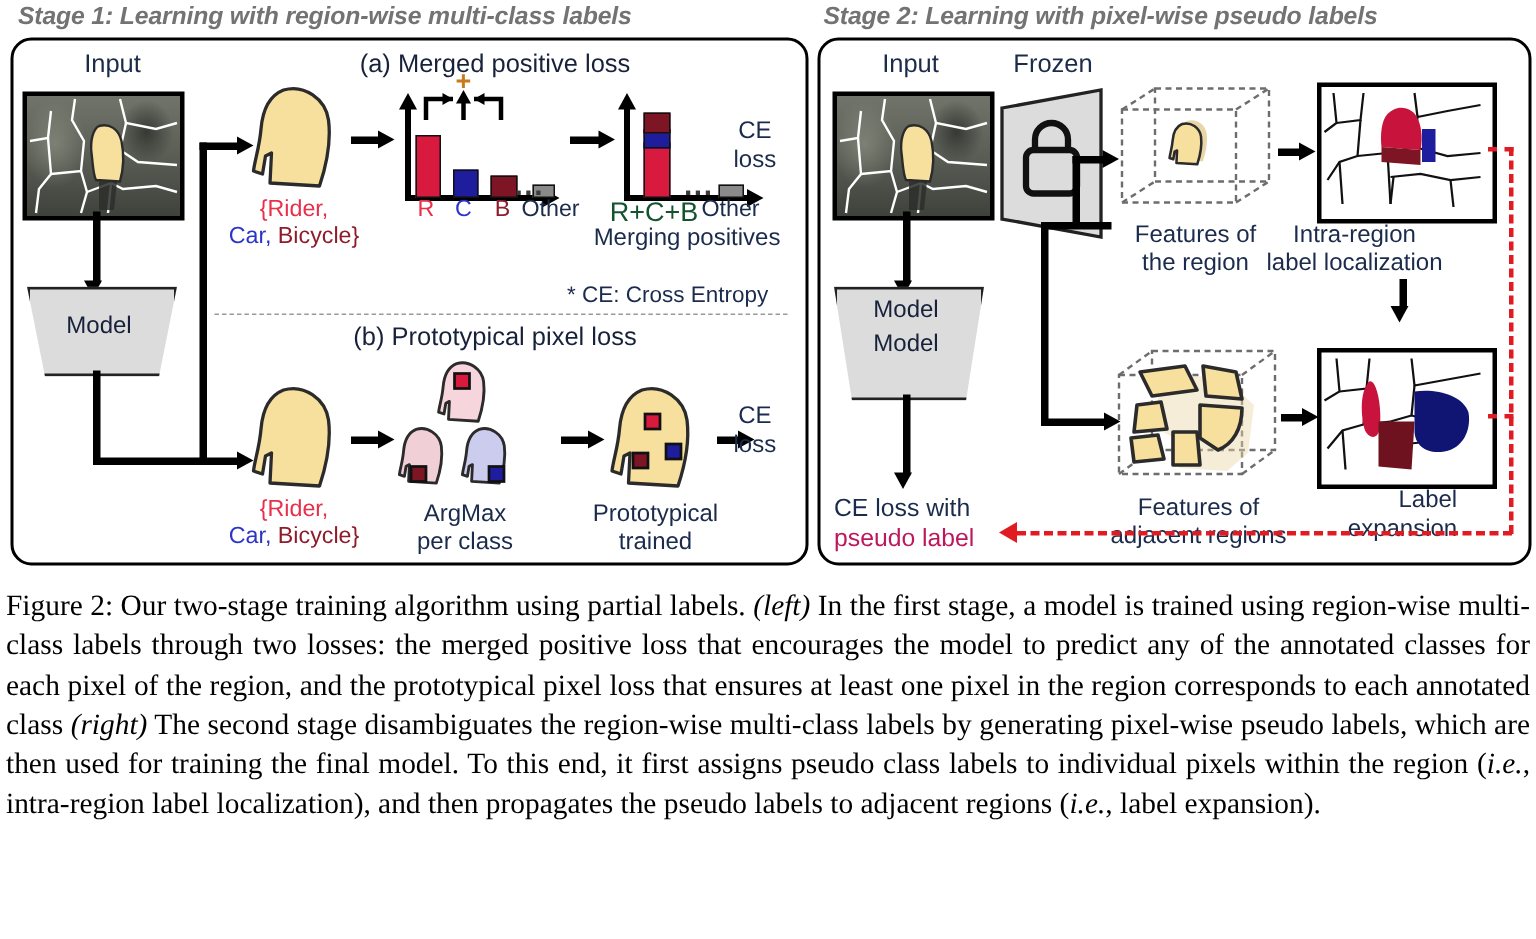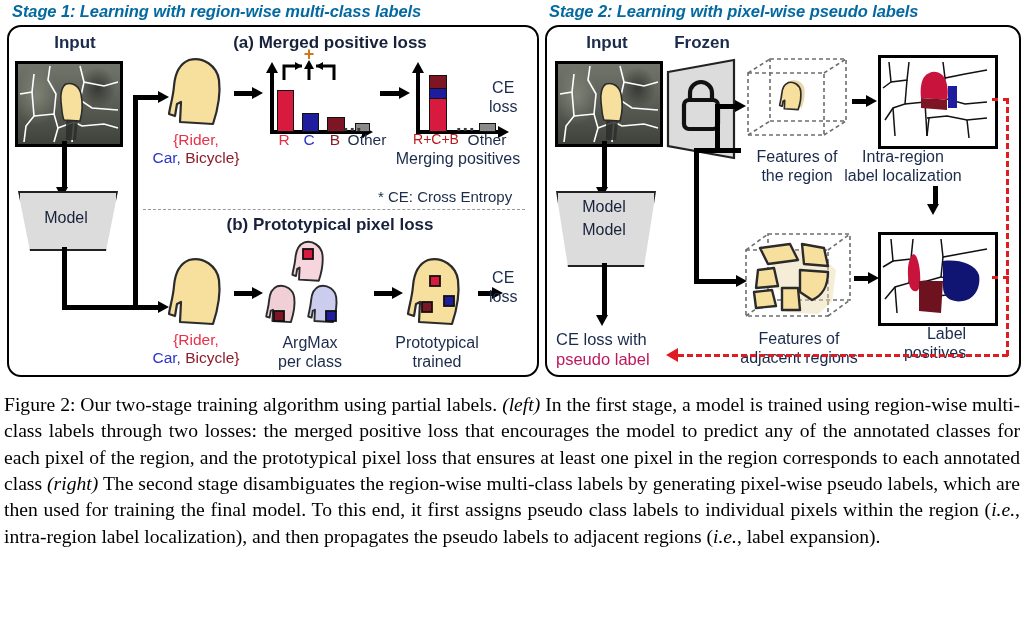--- a/index.html
+++ b/index.html
@@ -5,32 +5,32 @@
   html,body{margin:0;padding:0;background:#ffffff;}
   body{width:1024px;height:626px;font-family:"Liberation Sans",sans-serif;color:#1a1a1a;overflow:hidden;}
   #root{position:relative;width:1024px;height:626px;}
 
   .abs{position:absolute;}
 
   
   .stage-title{
     font-family:"Liberation Sans",sans-serif;
     font-weight:bold;font-style:italic;font-size:16.5px;
-    color:#0369a1;white-space:nowrap;letter-spacing:-0.1px;
+    color:#737373;white-space:nowrap;letter-spacing:-0.1px;
   }
 
   
   .panel{
     position:absolute;border:2.5px solid #000;border-radius:14px;background:#fff;
   }
 
   
   .lbl{
     position:absolute;font-size:16px;color:#1b2b4b;white-space:nowrap;
-    font-family:"Liberation Sans",sans-serif;line-height:1.12;font-weight:bold;
+    font-family:"Liberation Sans",sans-serif;line-height:1.12;
   }
   .lbl.dark{color:#17213a;}
   .lbl.c{transform:translateX(-50%);text-align:center;}
 
   .cls-rider{color:#e8304a;}
   .cls-car{color:#2b35c8;}
   .cls-bike{color:#8e1c2a;}
 
   
   .trap{
@@ -197,21 +197,21 @@
     <div class="ah u" style="left:-0.5px;top:0px;"></div>
     <div class="axis" style="left:4px;top:68px;width:84px;height:4px;"></div>
     <div class="ah r" style="left:86px;top:63.5px;"></div>
 
     <div class="bar" style="left:17px;top:33px;width:16px;height:35px;background:#d81a3f;"></div>
     <div class="bar" style="left:17px;top:24px;width:16px;height:11px;background:#1d1d9e;"></div>
     <div class="bar" style="left:17px;top:13px;width:16px;height:12px;background:#7d1524;"></div>
     <div class="bar" style="left:67px;top:61px;width:15px;height:7px;background:#8a8a8a;"></div>
     <div class="dots" style="left:44px;top:52px;">...</div>
   </div>
-  <div class="abs" style="left:436px;top:131px;transform:translateX(-50%);font-size:14px;color:#b91c1c;text-align:center;">R+C+B</div>
+  <div class="abs" style="left:436px;top:131px;transform:translateX(-50%);font-size:18px;color:#14532d;text-align:center;">R+C+B</div>
   <div class="abs" style="left:487px;top:131px;transform:translateX(-50%);font-size:15.5px;color:#1b2b4b;">Other</div>
   <div class="abs" style="left:458px;top:150px;transform:translateX(-50%);font-size:16px;color:#1b2b4b;white-space:nowrap;">Merging positives</div>
 
   <div class="ln" style="left:455px;top:91px;width:0px;height:0px;"></div>
   <div class="ln" style="left:447px;top:91px;width:0;height:0;"></div>
 
   <div class="abs" style="left:489px;top:78px;text-align:center;font-size:16px;color:#1b2b4b;line-height:1.2;white-space:nowrap;">
     <div>CE</div>
     <div>loss</div>
   </div>
@@ -444,21 +444,21 @@
 
       <path d="M30,22 C26,28 26,42 29,52 C32,58 38,58 39,50 C40,38 38,26 35,21 C33,18 31,19 30,22 Z" fill="#c8143c" stroke="none"></path>
 
       <path d="M38,46 L38,76 L60,78 L62,46 Z" fill="#6e121f" stroke="none"></path>
 
       <path d="M62,26 C76,24 94,28 98,40 C100,52 94,64 82,66 C70,68 62,62 62,52 Z" fill="#101573" stroke="none"></path>
     </svg>
   </div>
   <div class="abs" style="left:935px;top:325px;transform:translateX(-50%);text-align:right;font-size:16px;color:#1b2b4b;line-height:1.18;white-space:nowrap;">
     <div>Label</div>
-    <div>positives</div>
+    <div>expansion</div>
   </div>
 
   <div class="rln h" style="left:992px;top:98px;width:17px;"></div>
   <div class="rln v" style="left:1006px;top:98px;height:258px;"></div>
   <div class="rln h" style="left:992px;top:276px;width:17px;"></div>
   <div class="rln h" style="left:678px;top:354px;width:330px;"></div>
   <div class="ah lred" style="left:666px;top:348px;"></div>
 
   <div id="caption"><span>Figure 2:  Our two-stage training algorithm using partial labels. </span><i>(left)</i><span> In the first stage, a model is trained using region-wise multi-class labels through two losses: the merged positive loss that encourages the model to predict any of the annotated classes for each pixel of the region, and the prototypical pixel loss that ensures at least one pixel in the region corresponds to each annotated class </span><i>(right)</i><span> The second stage disambiguates the region-wise multi-class labels by generating pixel-wise pseudo labels, which are then used for training the final model. To this end, it first assigns pseudo class labels to individual pixels within the region (</span><i>i.e.</i><span>, intra-region label localization), and then propagates the pseudo labels to adjacent regions (</span><i>i.e.</i><span>, label expansion).</span></div>
 

